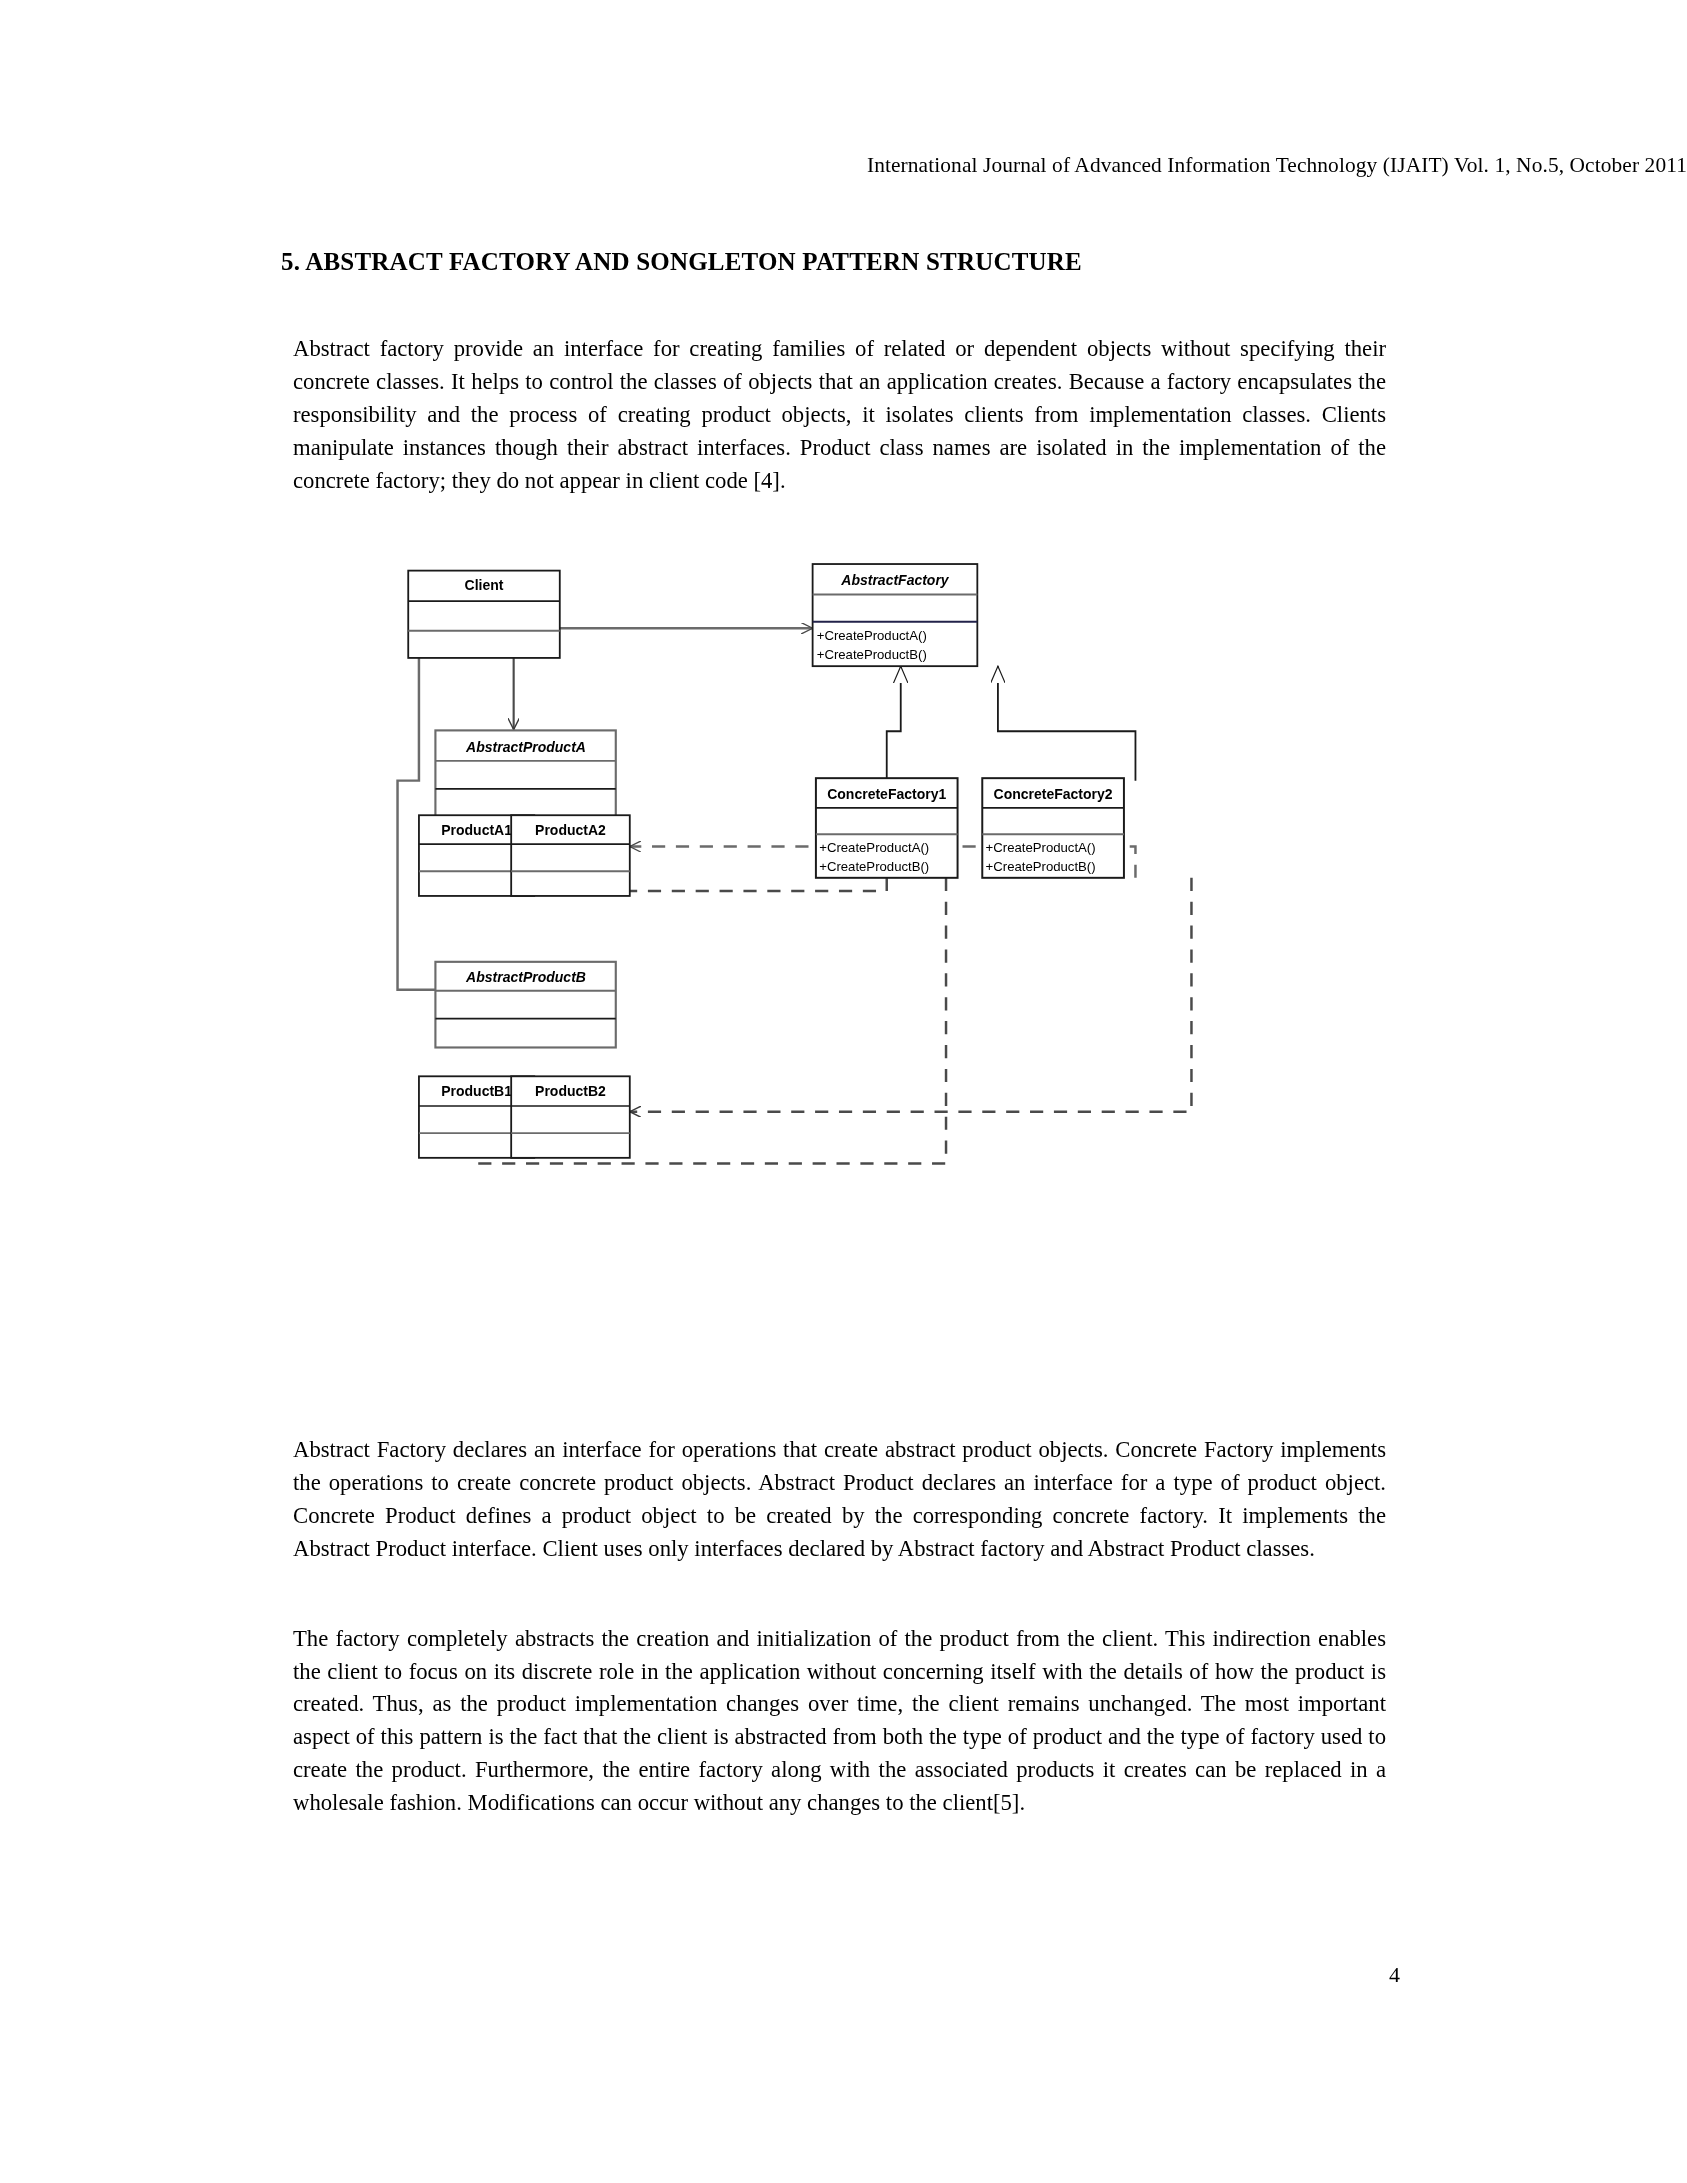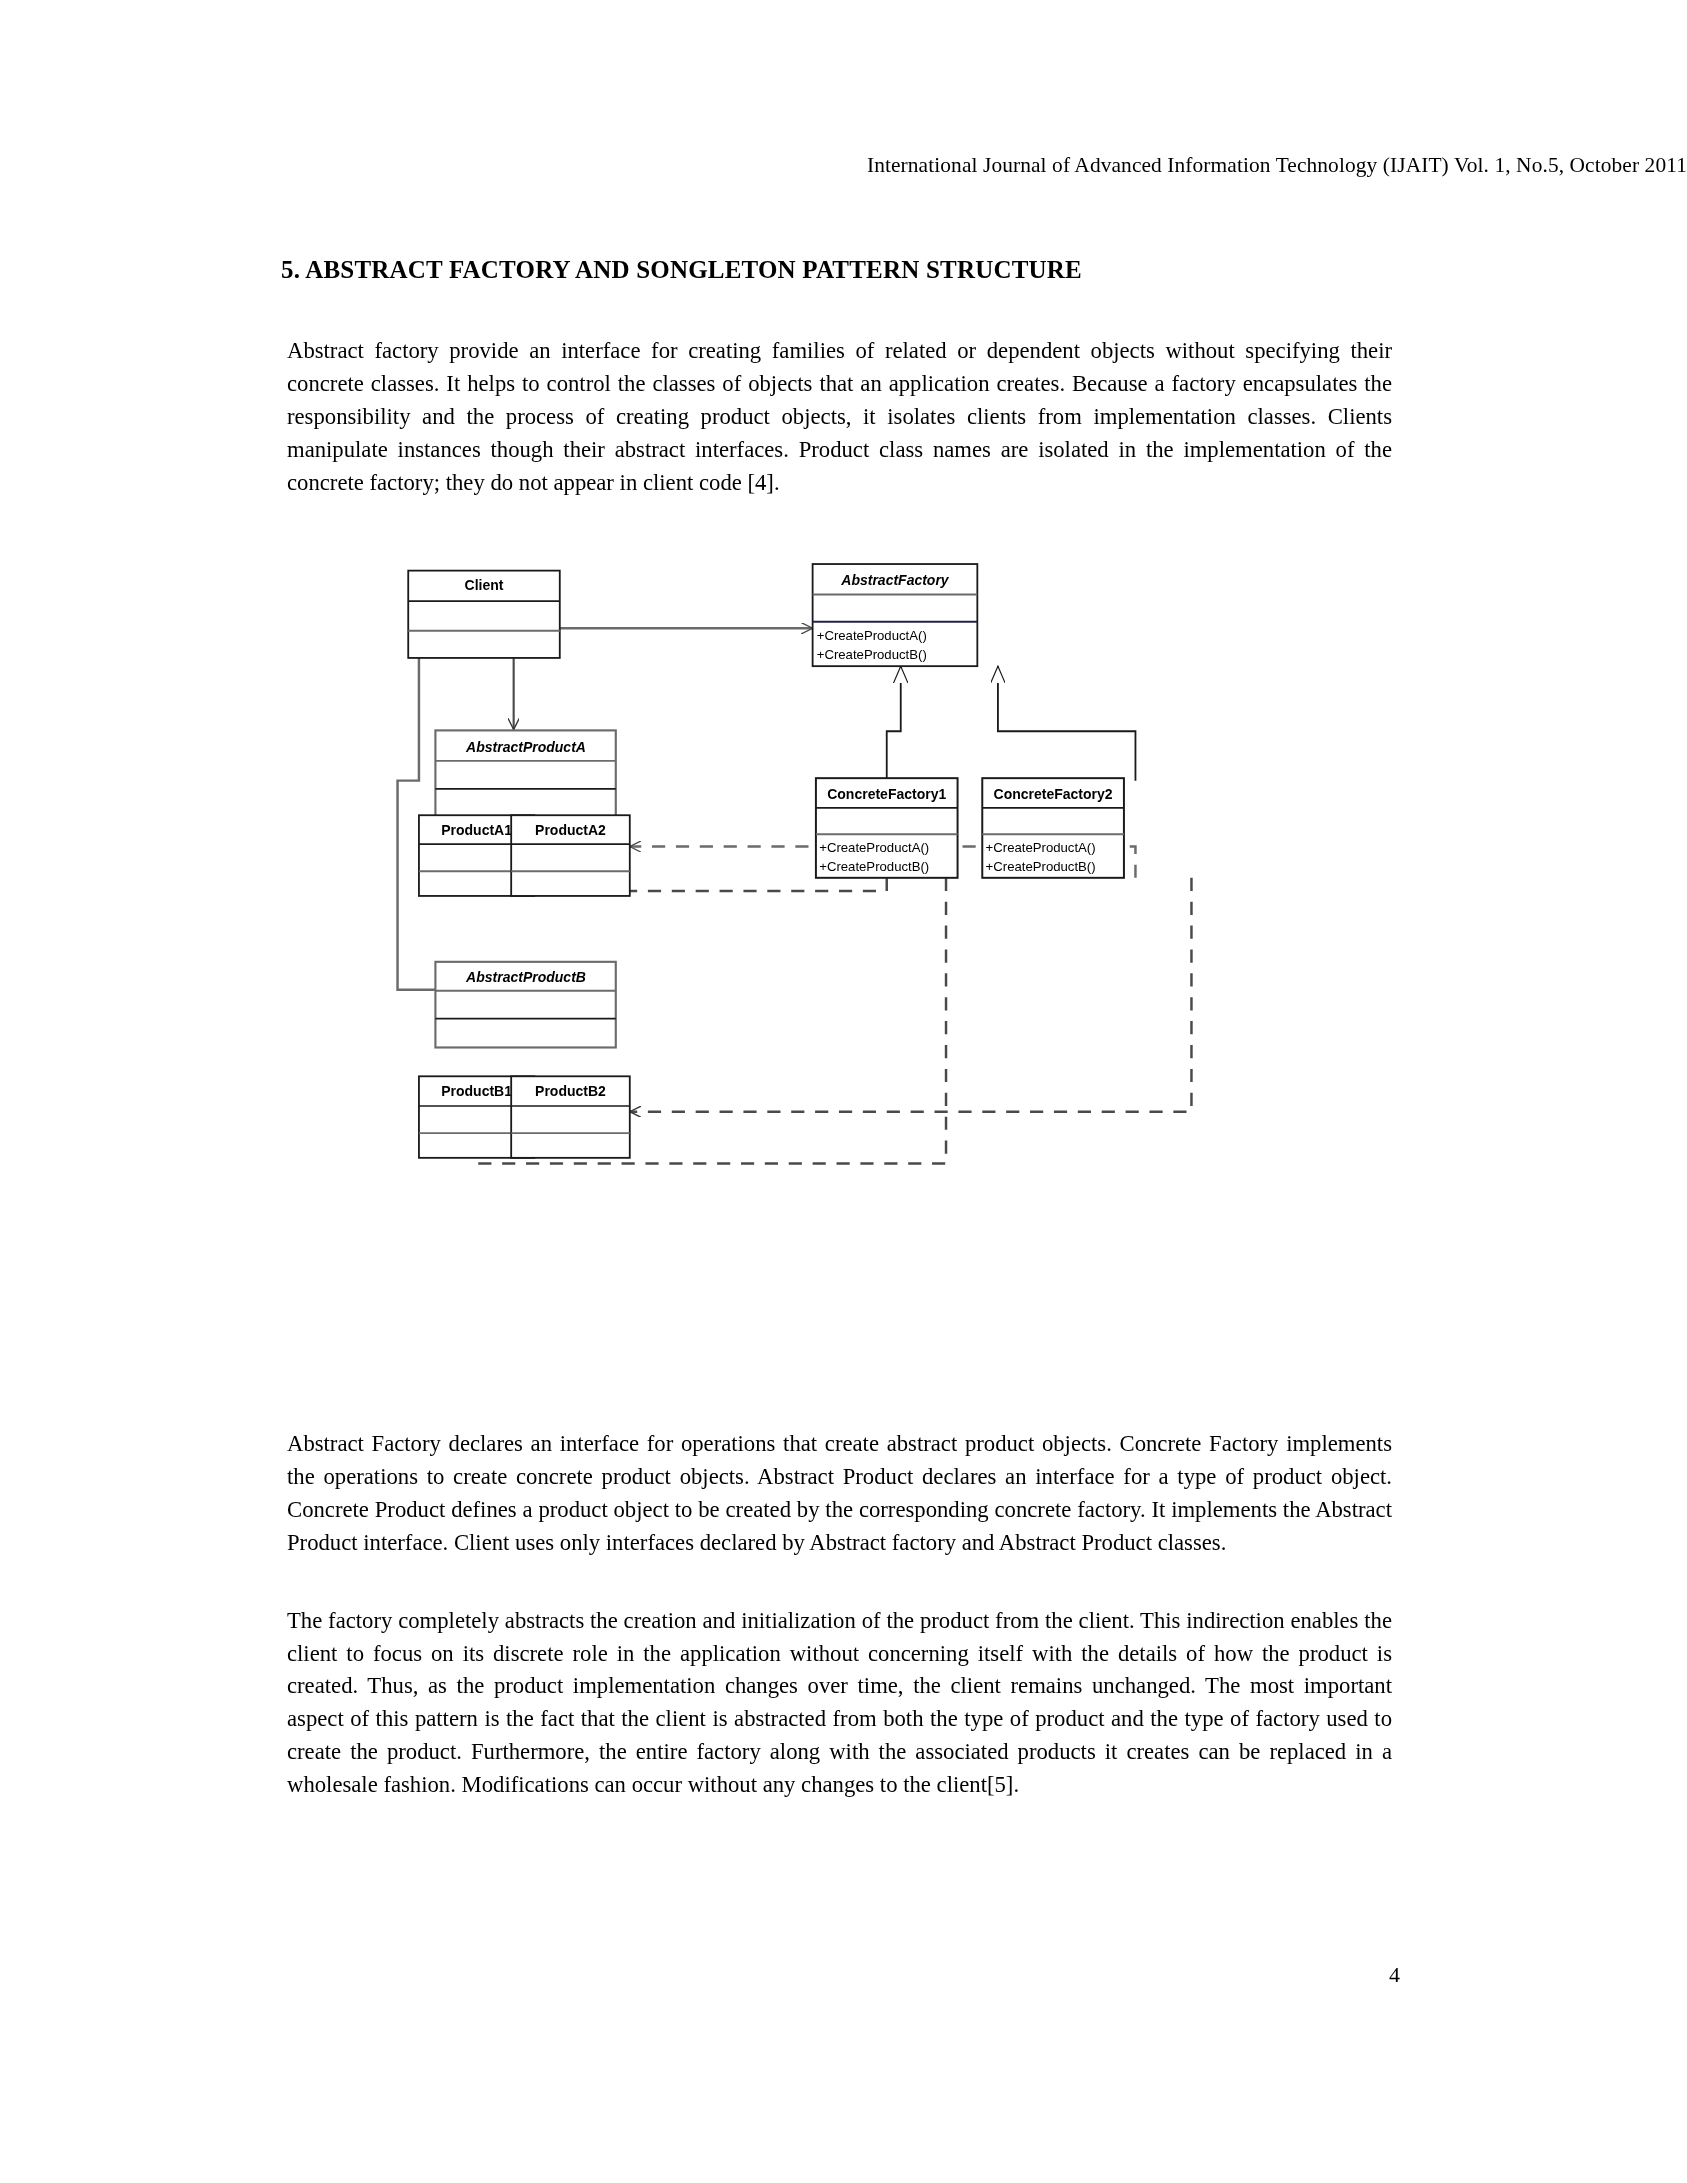--- a/index.html
+++ b/index.html
@@ -25,30 +25,30 @@
     font-size: 21.4px;
     letter-spacing: 0.1px;
   }
   .content {
     position: absolute;
     left: 281px;
     top: 247px;
     width: 1117px;
   }
   h2.section-heading {
-    margin: 8px 0 0 0;
+    margin: 0 0 0 0;
     font-size: 25px;
     font-weight: bold;
     font-variant: small-caps;
     letter-spacing: 0.2px;
     line-height: 1.2;
   }
   h2.section-heading .num { font-variant: normal; }
   p.body-text {
-    margin: 6px;
+    margin: 12px;
     font-size: 22.7px;
     line-height: 1.45;
     text-align: justify;
     text-justify: inter-word;
   }
   .para-gap-lg { height: 44px; }
   .para-gap { height: 33px; }
 
   
   .figure-wrap {

